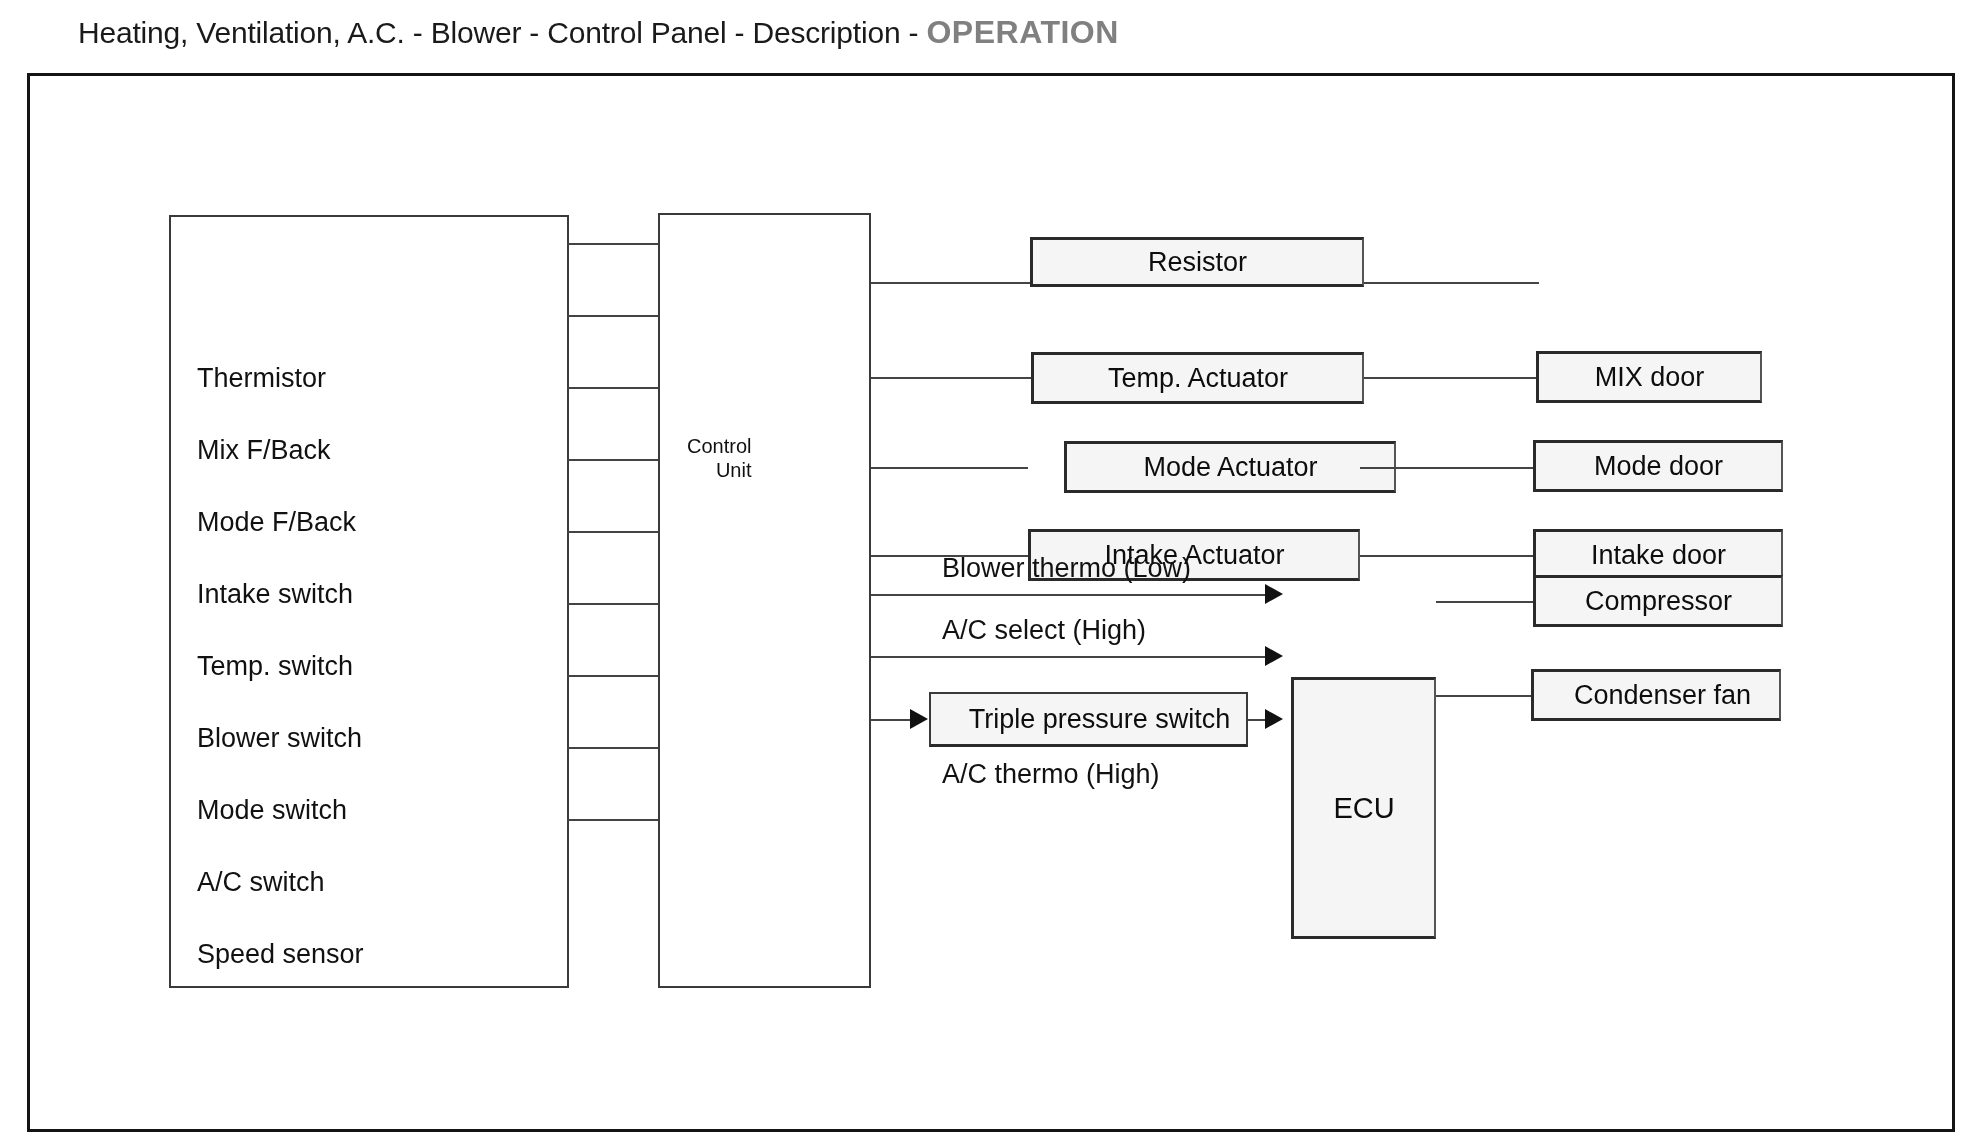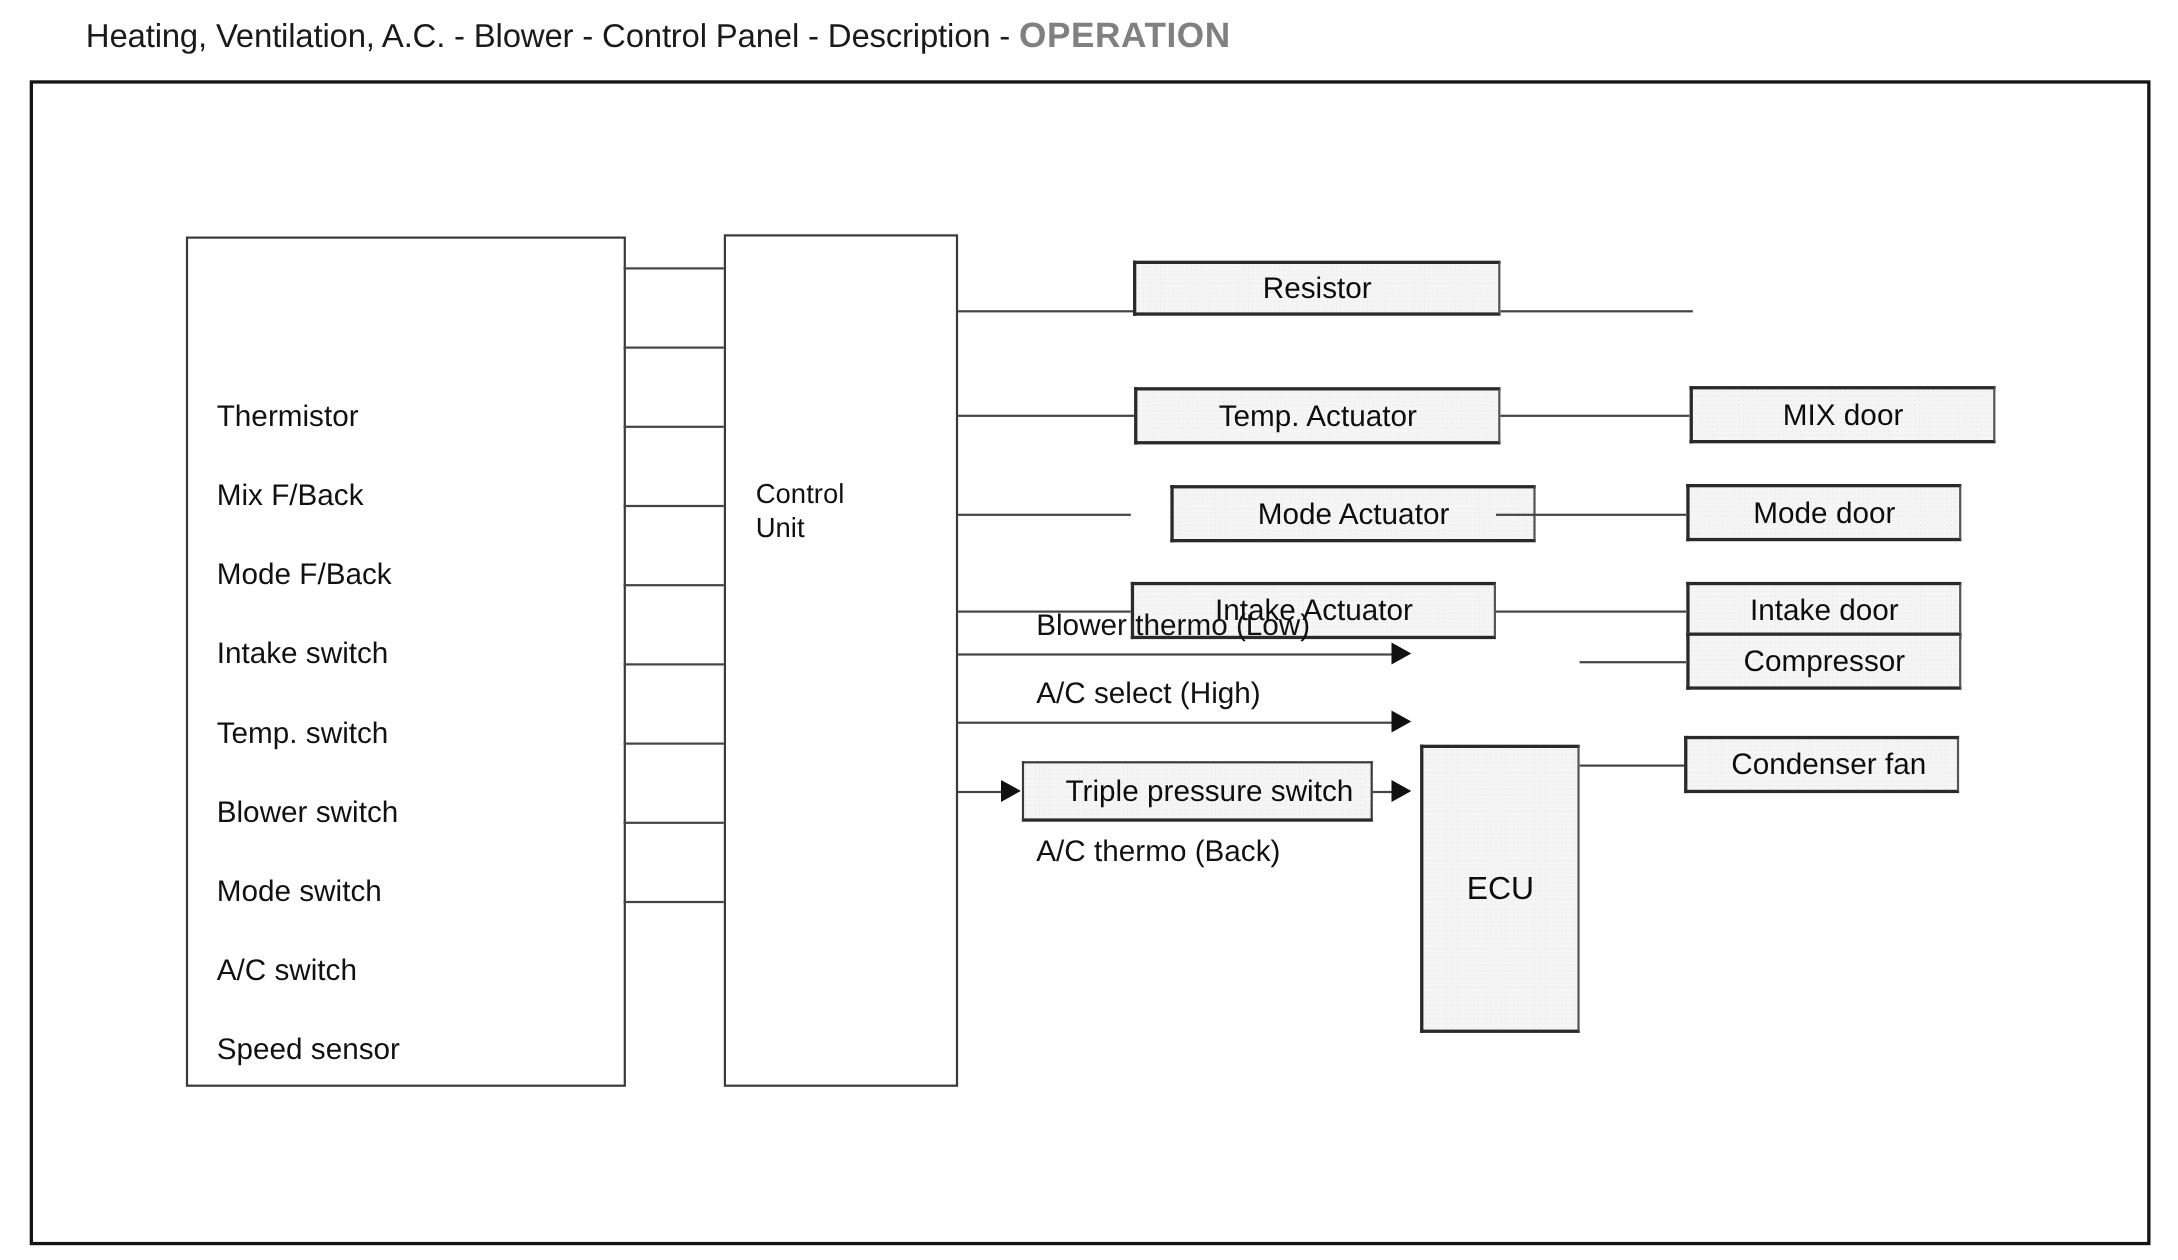--- a/index.html
+++ b/index.html
@@ -56,21 +56,21 @@
   }
 
   
   .inlabel{
     position:absolute;font-size:27px;color:#111111;white-space:nowrap;
   }
   .sigtext{
     position:absolute;font-size:27px;color:#111111;white-space:nowrap;
   }
   #cu-label{
-    position:absolute;font-size:25px;color:#111111;line-height:1.22;
+    position:absolute;font-size:20px;color:#111111;line-height:1.22;text-align:right;
   }
 </style>
 </head>
 <body>
 
 <div id="title">
   <span>Heating, Ventilation, A.C. - Blower - Control Panel - Description - </span><span class="op">OPERATION</span>
 </div>
 
 <div id="frame">
@@ -103,21 +103,21 @@
     <div>Unit</div>
   </div>
 
   <div class="hline" style="left:841px;top:206px;width:159px;"></div>
   <div class="sbox" style="left:1000px;top:161px;width:334px;height:50px;">Resistor</div>
   <div class="hline" style="left:1334px;top:206px;width:175px;"></div>
 
   <div class="hline" style="left:841px;top:301px;width:160px;"></div>
   <div class="sbox" style="left:1001px;top:276px;width:333px;height:52px;">Temp. Actuator</div>
   <div class="hline" style="left:1334px;top:301px;width:172px;"></div>
-  <div class="sbox" style="left:1506px;top:275px;width:278px;height:52px;">MIX door</div>
+  <div class="sbox" style="left:1506px;top:275px;width:226px;height:52px;">MIX door</div>
 
   <div class="hline" style="left:841px;top:391px;width:157px;"></div>
   <div class="sbox" style="left:998px;top:365px;width:332px;height:52px;margin-left:36px;">Mode Actuator</div>
   <div class="hline" style="left:1330px;top:391px;width:173px;"></div>
   <div class="sbox" style="left:1503px;top:364px;width:250px;height:52px;">Mode door</div>
 
   <div class="hline" style="left:841px;top:479px;width:157px;"></div>
   <div class="sbox" style="left:998px;top:453px;width:332px;height:52px;">Intake Actuator</div>
   <div class="hline" style="left:1330px;top:479px;width:173px;"></div>
   <div class="sbox" style="left:1503px;top:453px;width:250px;height:52px;">Intake door</div>
@@ -128,21 +128,21 @@
 
   <div class="sigtext" style="left:912px;top:539px;">A/C select (High)</div>
   <div class="hline" style="left:841px;top:580px;width:405px;"></div>
   <div class="arrow" style="left:1235px;top:570px;"></div>
 
   <div class="hline" style="left:841px;top:643px;width:48px;"></div>
   <div class="arrow" style="left:880px;top:633px;"></div>
   <div class="sbox thin" style="left:899px;top:616px;width:319px;height:55px;font-size:27px;padding-left:22px;">Triple pressure switch</div>
   <div class="hline" style="left:1218px;top:643px;width:30px;"></div>
   <div class="arrow" style="left:1235px;top:633px;"></div>
-  <div class="sigtext" style="left:912px;top:683px;">A/C thermo (Back)</div>
+  <div class="sigtext" style="left:912px;top:683px;">A/C thermo (High)</div>
 
   <div class="sbox" style="left:1261px;top:601px;width:145px;height:262px;font-size:29px;">ECU</div>
 
   <div class="hline" style="left:1406px;top:525px;width:97px;"></div>
   <div class="sbox" style="left:1503px;top:499px;width:250px;height:52px;">Compressor</div>
 
   <div class="hline" style="left:1406px;top:619px;width:95px;"></div>
   <div class="sbox" style="left:1501px;top:593px;width:250px;height:52px;padding-left:12px;">Condenser fan</div>
 
 </div>

